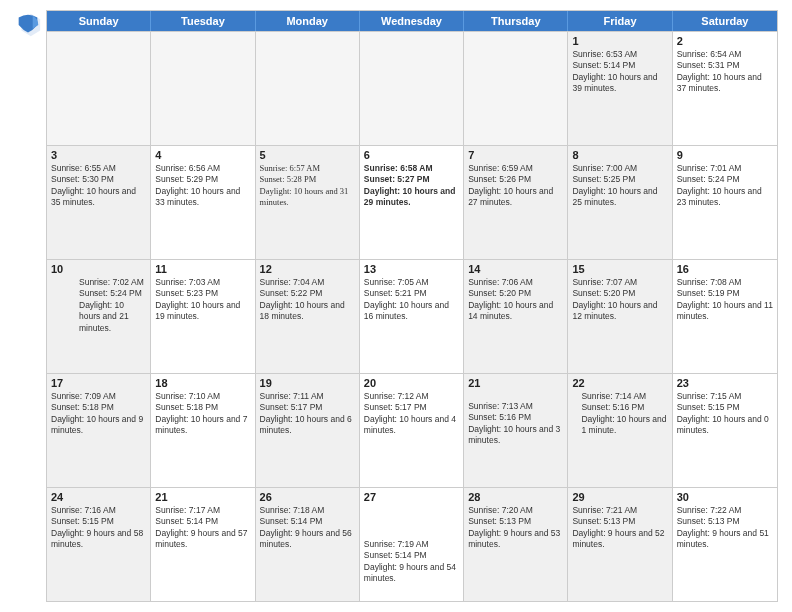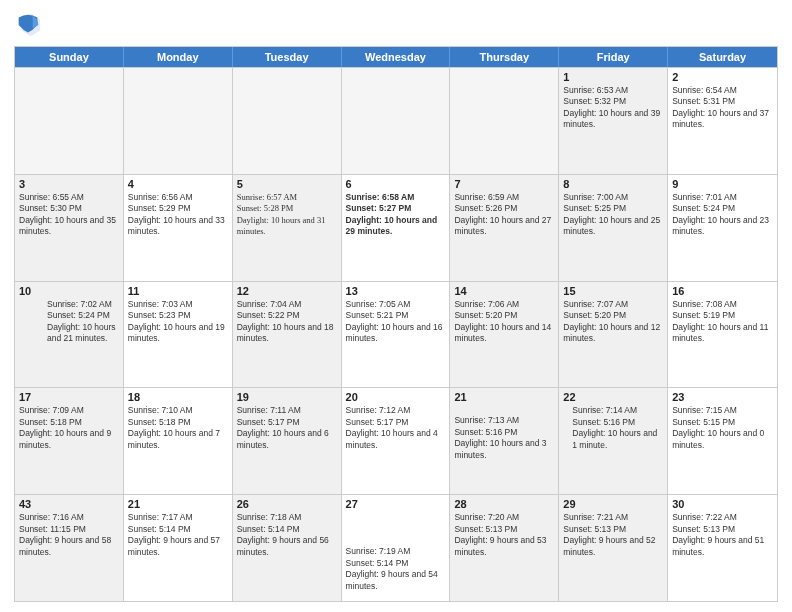--- a/index.html
+++ b/index.html
@@ -8,21 +8,21 @@
       background: #fff;
       width: 792px;
       height: 612px;
       overflow: hidden;
     }
     .page {
       width: 792px;
       height: 612px;
       padding: 10px 14px;
       display: flex;
-      flex-direction: column;
+      flex-direction: row;
     }
     .header {
       display: flex;
       justify-content: space-between;
       align-items: flex-start;
       margin-bottom: 8px;
     }
     .logo {
       display: flex;
       align-items: center;
@@ -125,38 +125,38 @@
     </div>
     <div class="title-area">
       <div class="month-title"></div>
       <div class="subtitle"></div>
     </div>
   </div>
 
   <div class="calendar">
     <div class="cal-header" id="cal-header">
         <div class="cal-header-cell">Sunday</div>
+        <div class="cal-header-cell">Tuesday</div>
         <div class="cal-header-cell">Monday</div>
-        <div class="cal-header-cell">Tuesday</div>
         <div class="cal-header-cell">Wednesday</div>
         <div class="cal-header-cell">Thursday</div>
         <div class="cal-header-cell">Friday</div>
         <div class="cal-header-cell">Saturday</div>
       </div>
     <div class="cal-body" id="cal-body">
         <div class="cal-row">
           <div class="cal-cell empty"></div>
           <div class="cal-cell empty"></div>
           <div class="cal-cell empty"></div>
           <div class="cal-cell empty"></div>
           <div class="cal-cell empty"></div>
           <div class="cal-cell shaded">
             <div class="day-num">1</div>
             <div class="cell-text" style="white-space: pre-line;">Sunrise: 6:53 AM
-Sunset: 5:32 PM
+Sunset: 5:14 PM
 Daylight: 10 hours and 39 minutes.</div>
           </div>
           <div class="cal-cell">
             <div class="day-num">2</div>
             <div class="cell-text" style="white-space: pre-line;">Sunrise: 6:54 AM
 Sunset: 5:31 PM
 Daylight: 10 hours and 37 minutes.</div>
           </div>
         </div>
         <div class="cal-row">
@@ -286,23 +286,23 @@
           </div>
           <div class="cal-cell">
             <div class="day-num">23</div>
             <div class="cell-text" style="white-space: pre-line;">Sunrise: 7:15 AM
 Sunset: 5:15 PM
 Daylight: 10 hours and 0 minutes.</div>
           </div>
         </div>
         <div class="cal-row">
           <div class="cal-cell shaded">
-            <div class="day-num">43</div>
+            <div class="day-num">24</div>
             <div class="cell-text" style="white-space: pre-line;">Sunrise: 7:16 AM
-Sunset: 11:15 PM
+Sunset: 5:15 PM
 Daylight: 9 hours and 58 minutes.</div>
           </div>
           <div class="cal-cell">
             <div class="day-num">21</div>
             <div class="cell-text" style="white-space: pre-line;">Sunrise: 7:17 AM
 Sunset: 5:14 PM
 Daylight: 9 hours and 57 minutes.</div>
           </div>
           <div class="cal-cell shaded">
             <div class="day-num">26</div>

